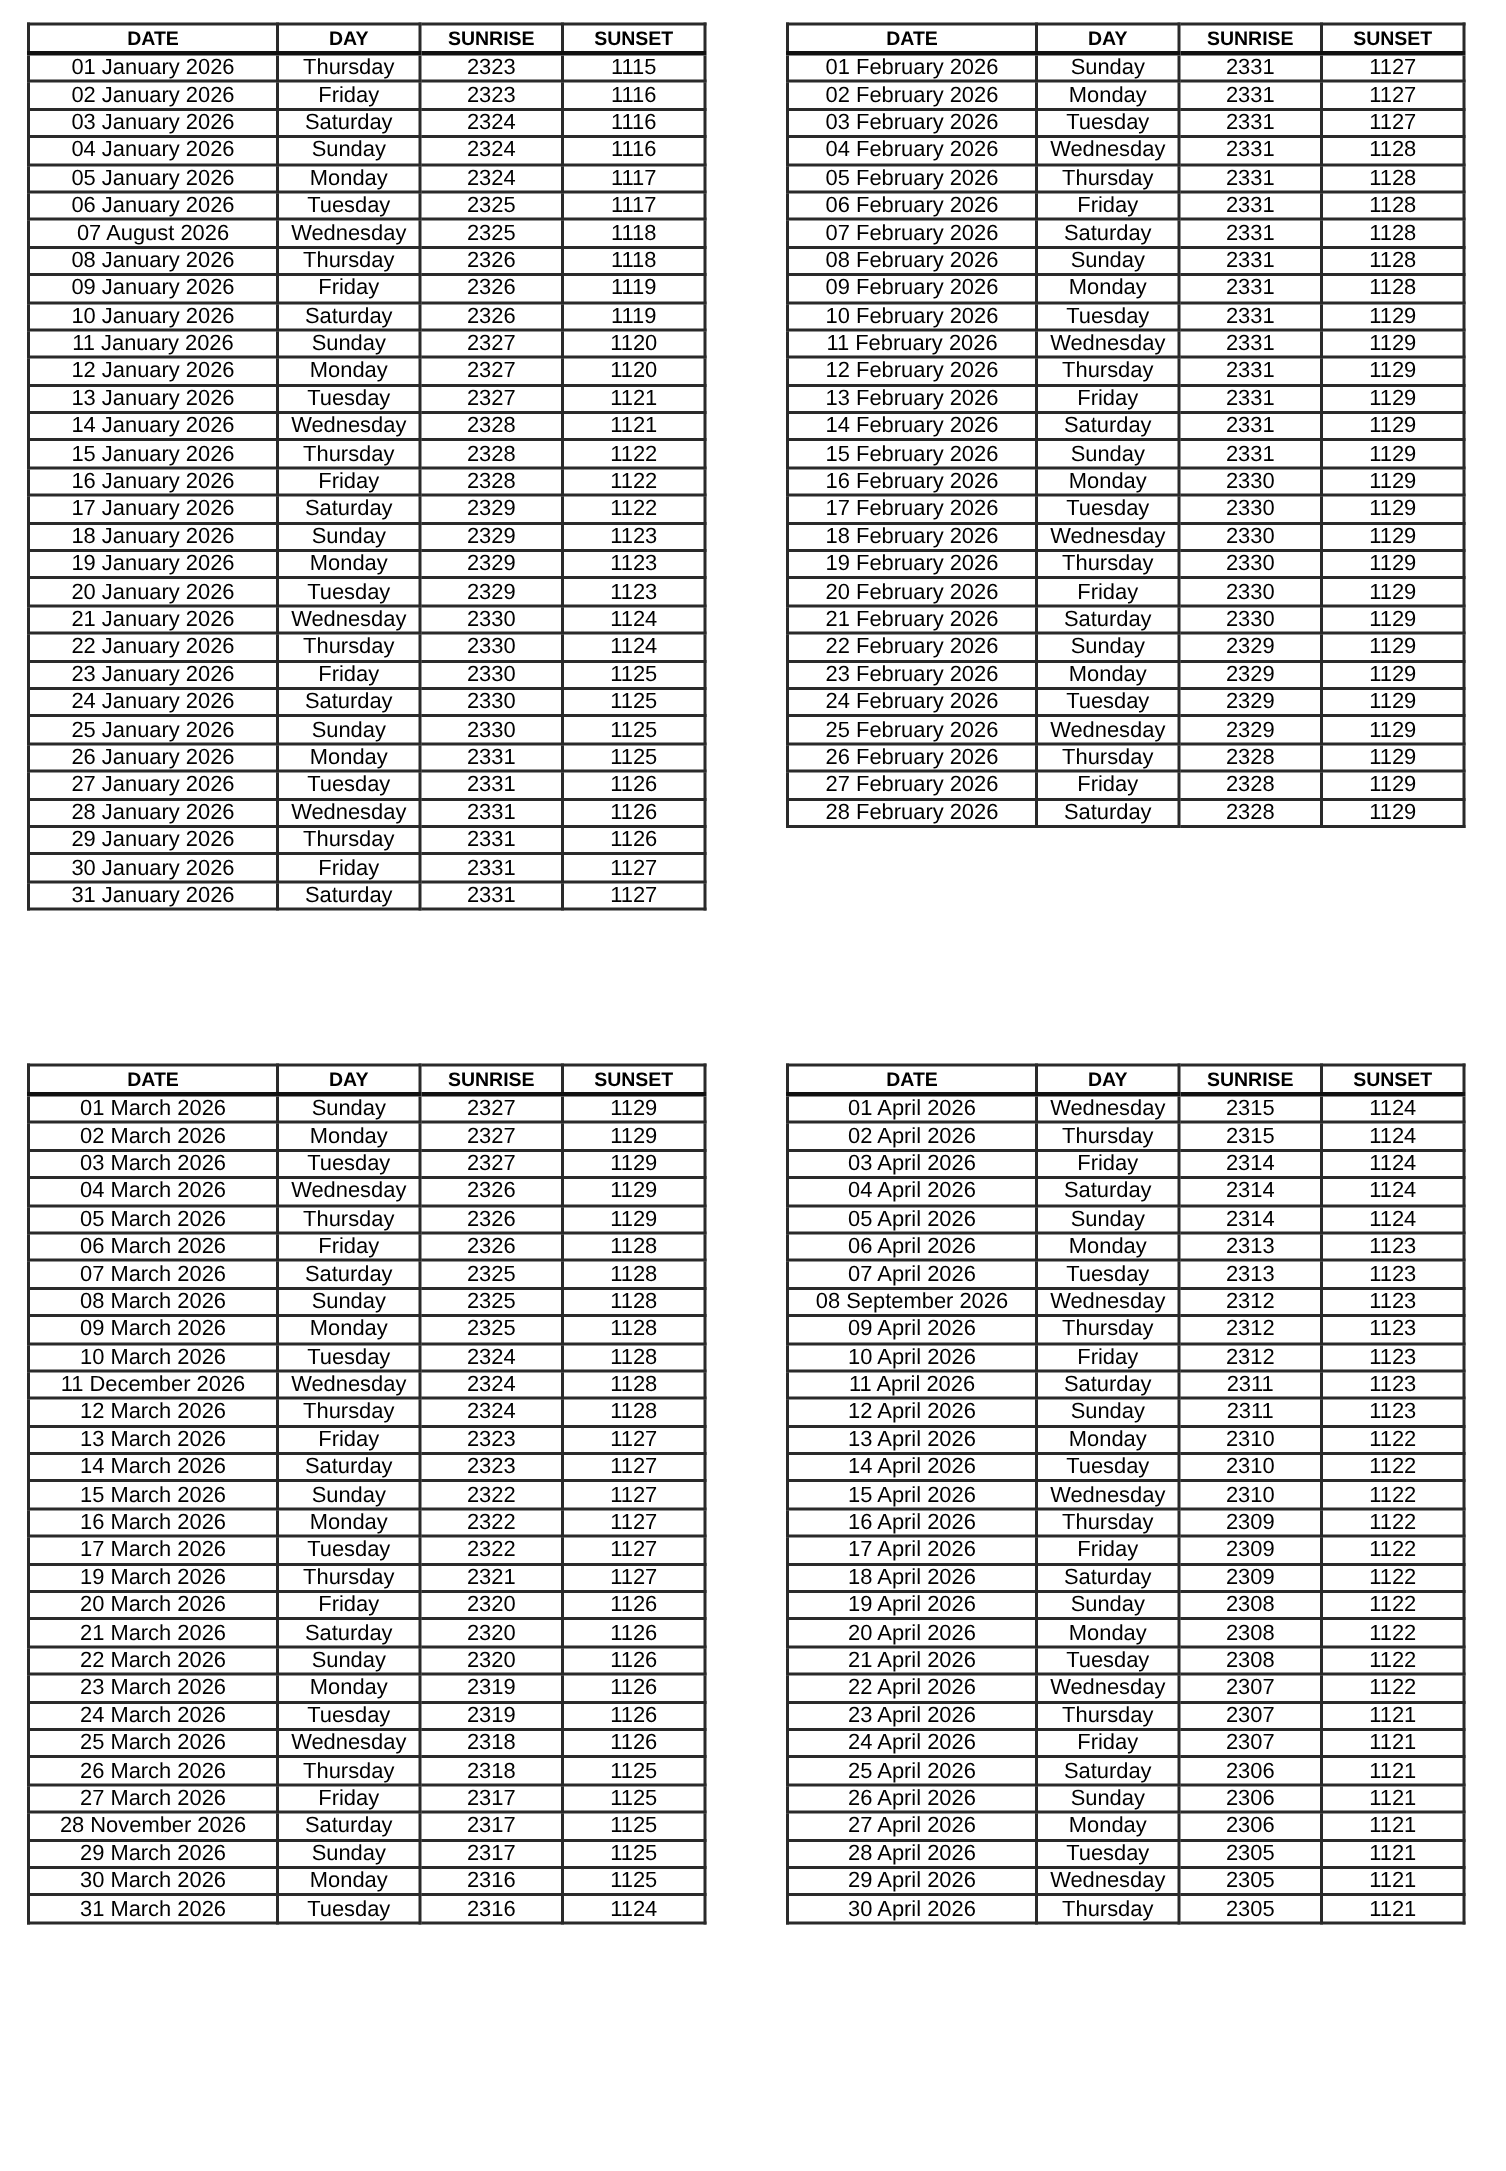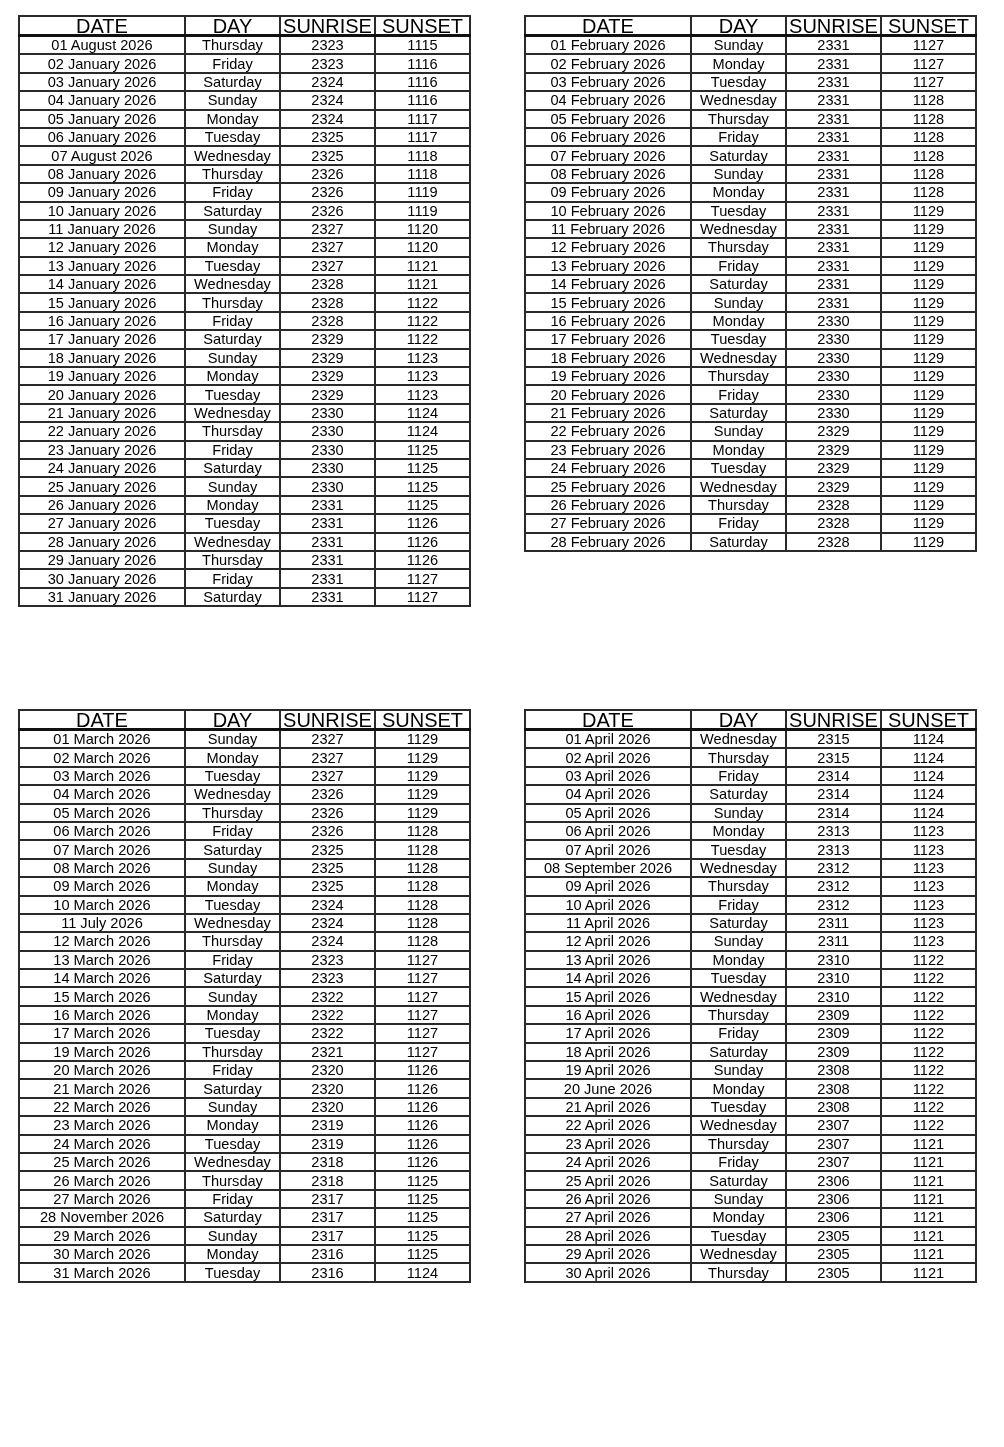--- a/index.html
+++ b/index.html
@@ -21,22 +21,22 @@
   table.sun th, table.sun td {
     border: 2px solid #2a2a2a;
     padding: 0;
     text-align: center;
     white-space: nowrap;
     overflow: hidden;
     line-height: 16px;
   }
   table.sun th {
     height: 17px;
-    font-weight: normal;
-    font-size: 20px;
+    font-weight: bold;
+    font-size: 13px;
     border-bottom: 3px solid #111;
   }
   table.sun td { height: 16.4px; }
   table.sun th:nth-child(2), table.sun td:nth-child(2) { border-right-width: 2.5px; }
   #t-jan { left: 18px; top: 15px; width: 453px; }
   #t-feb { left: 524px; top: 15px; width: 453px; }
   #t-mar { left: 18px; top: 709px; width: 453px; }
   #t-apr { left: 524px; top: 709px; width: 453px; }
 </style>
 </head>
@@ -52,21 +52,21 @@
   <thead>
     <tr>
       <th>DATE</th>
       <th>DAY</th>
       <th>SUNRISE</th>
       <th>SUNSET</th>
     </tr>
   </thead>
   <tbody>
       <tr>
-        <td>01 August 2026</td>
+        <td>01 January 2026</td>
         <td>Thursday</td>
         <td>2323</td>
         <td>1115</td>
       </tr>
       <tr>
         <td>02 January 2026</td>
         <td>Friday</td>
         <td>2323</td>
         <td>1116</td>
       </tr>
@@ -504,21 +504,21 @@
         <td>2325</td>
         <td>1128</td>
       </tr>
       <tr>
         <td>10 March 2026</td>
         <td>Tuesday</td>
         <td>2324</td>
         <td>1128</td>
       </tr>
       <tr>
-        <td>11 July 2026</td>
+        <td>11 December 2026</td>
         <td>Wednesday</td>
         <td>2324</td>
         <td>1128</td>
       </tr>
       <tr>
         <td>12 March 2026</td>
         <td>Thursday</td>
         <td>2324</td>
         <td>1128</td>
       </tr>
@@ -757,21 +757,21 @@
         <td>2309</td>
         <td>1122</td>
       </tr>
       <tr>
         <td>19 April 2026</td>
         <td>Sunday</td>
         <td>2308</td>
         <td>1122</td>
       </tr>
       <tr>
-        <td>20 June 2026</td>
+        <td>20 April 2026</td>
         <td>Monday</td>
         <td>2308</td>
         <td>1122</td>
       </tr>
       <tr>
         <td>21 April 2026</td>
         <td>Tuesday</td>
         <td>2308</td>
         <td>1122</td>
       </tr>

